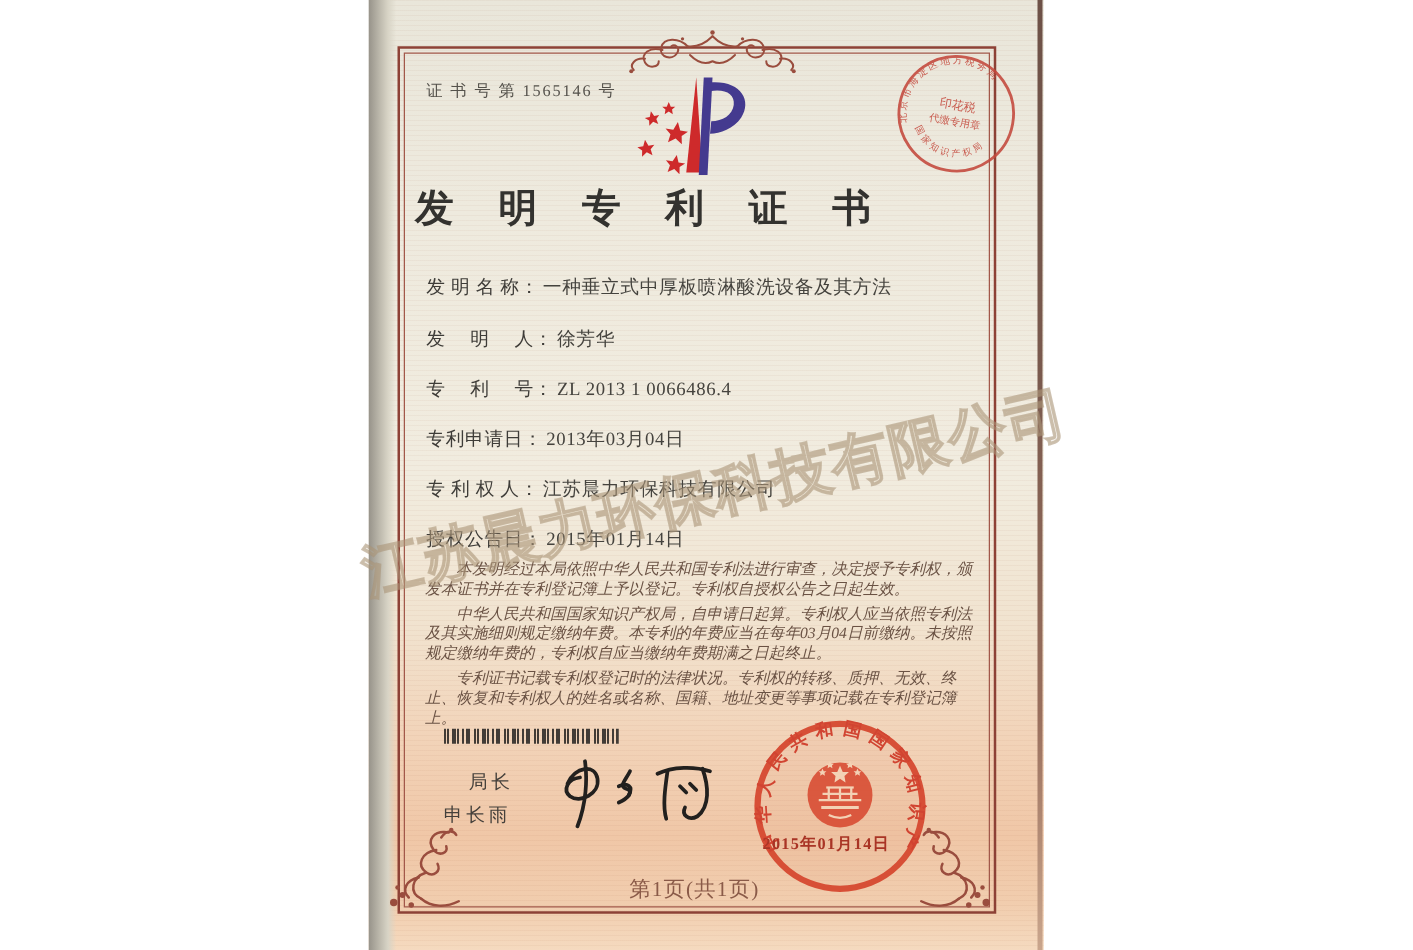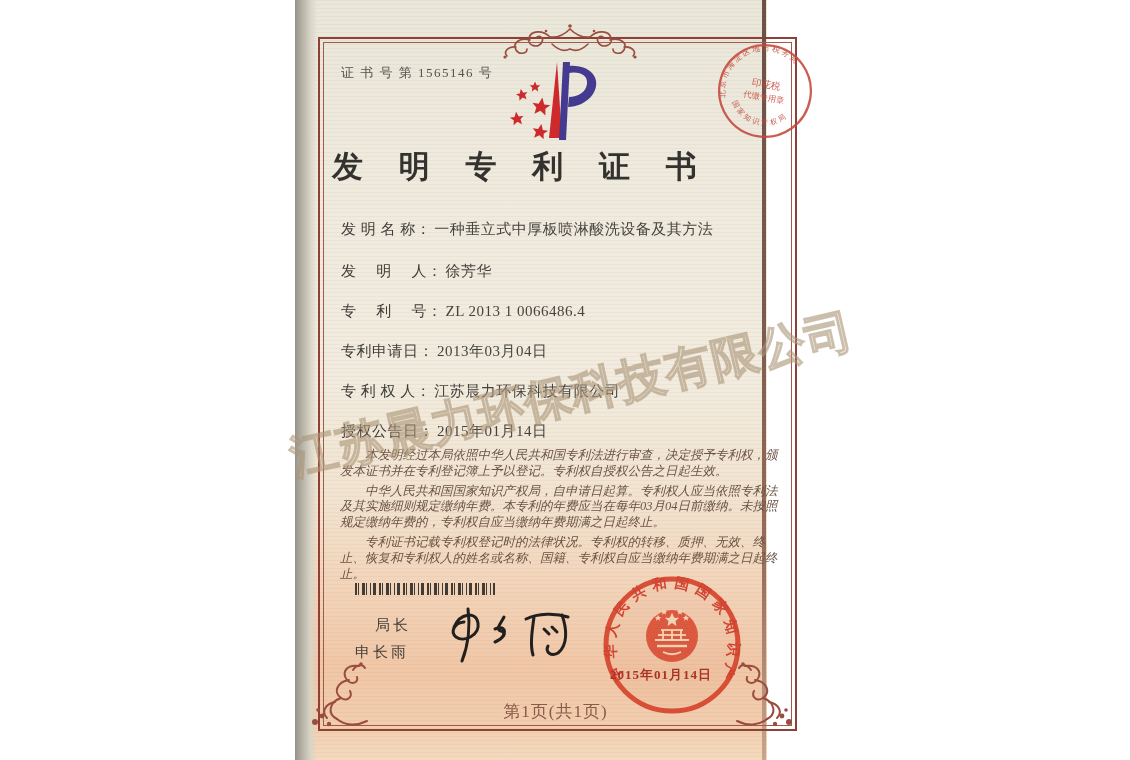--- a/index.html
+++ b/index.html
@@ -1,18 +1,18 @@
 <!DOCTYPE html>
 <html><head>
 <meta charset="utf-8">
 <style>
   html,body{margin:0;padding:0;background:#ffffff;}
   .canvas{position:relative;width:1130px;height:760px;overflow:hidden;
           font-family:"Liberation Serif","DejaVu Serif",serif;background:#ffffff;}
-  .photo{position:absolute;left:295px;top:0;width:472px;height:760px;
+  .photo{position:absolute;left:295px;top:0;width:540px;height:760px;
          background:linear-gradient(180deg,#e9e6da 0%,#eeeade 22%,#f1ecdf 50%,
                     #f1e3cf 66%,#f2d3b8 78%,#f0c7a7 88%,#f1cdae 95%,#f5dabf 100%);}
   .texture{position:absolute;inset:0;pointer-events:none;
            background:repeating-linear-gradient(180deg,rgba(150,75,45,0.05) 0 1px,transparent 1px 4px);}
   .left-edge{position:absolute;left:0;top:0;width:22px;height:760px;
              background:linear-gradient(90deg,#97938a 0%,#b8b4a8 35%,#d8d4c6 70%,rgba(231,227,214,0) 100%);}
   .right-edge{position:absolute;right:1px;top:0;width:4px;height:760px;
               background:linear-gradient(180deg,#6d5147 0%,#7a5a4e 40%,#996f5d 75%,#c9a58c 100%);}
   .cert-border{position:absolute;left:23px;top:37px;width:475px;height:690px;
                border:2px solid #8d4136;}
@@ -157,21 +157,21 @@
     <div class="row" style="top:382px">
       <span class="lbl">专 利 权 人：</span><span class="val">江苏晨力环保科技有限公司</span>
     </div>
     <div class="row" style="top:422px">
       <span class="lbl">授权公告日：</span><span class="val">2015年01月14日</span>
     </div>
 
     <div class="paras">
       <p>本发明经过本局依照中华人民共和国专利法进行审查，决定授予专利权，颁发本证书并在专利登记簿上予以登记。专利权自授权公告之日起生效。</p>
       <p>中华人民共和国国家知识产权局，自申请日起算。专利权人应当依照专利法及其实施细则规定缴纳年费。本专利的年费应当在每年03月04日前缴纳。未按照规定缴纳年费的，专利权自应当缴纳年费期满之日起终止。</p>
-      <p>专利证书记载专利权登记时的法律状况。专利权的转移、质押、无效、终止、恢复和专利权人的姓名或名称、国籍、专利权自应当缴纳年费期满之日起终止。</p>
+      <p>专利证书记载专利权登记时的法律状况。专利权的转移、质押、无效、终止、恢复和专利权人的姓名或名称、国籍、地址变更等事项记载在专利登记簿上。</p>
     </div>
 
     <div class="barcode"></div>
     <div class="director-label">局长</div>
     <div class="director-name">申长雨</div>
 
     <svg class="signature" width="135" height="62" viewBox="0 0 135 62">
       <g stroke="#22201e" stroke-width="3" fill="none" stroke-linecap="round" stroke-linejoin="round">
         <path d="M14,24 C20,10 36,8 38,20 C40,32 24,40 16,34 C10,29 14,20 24,19"></path>
         <path d="M28,6 C30,20 29,40 22,58"></path>

